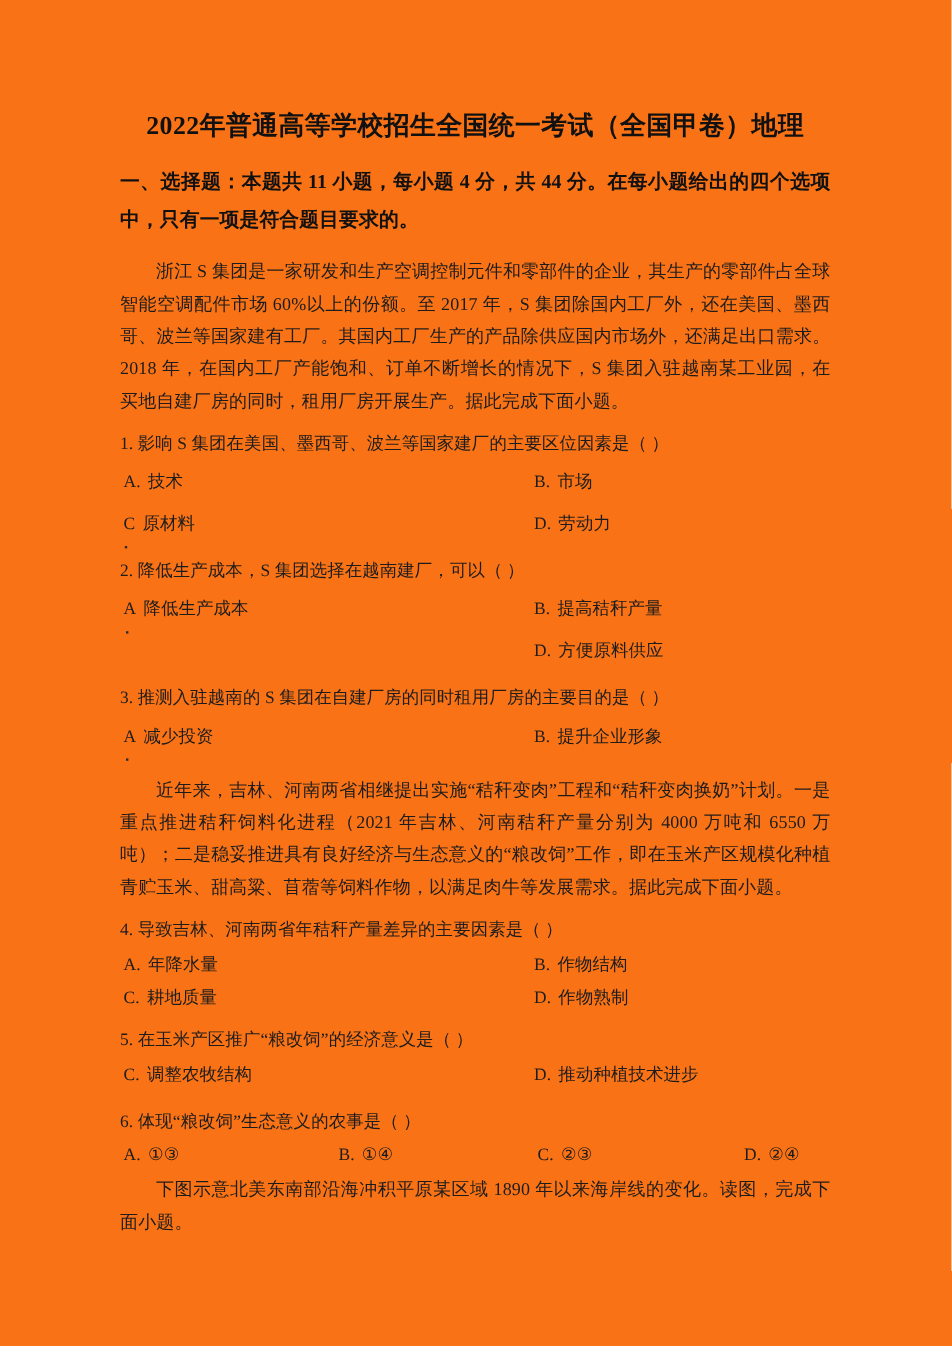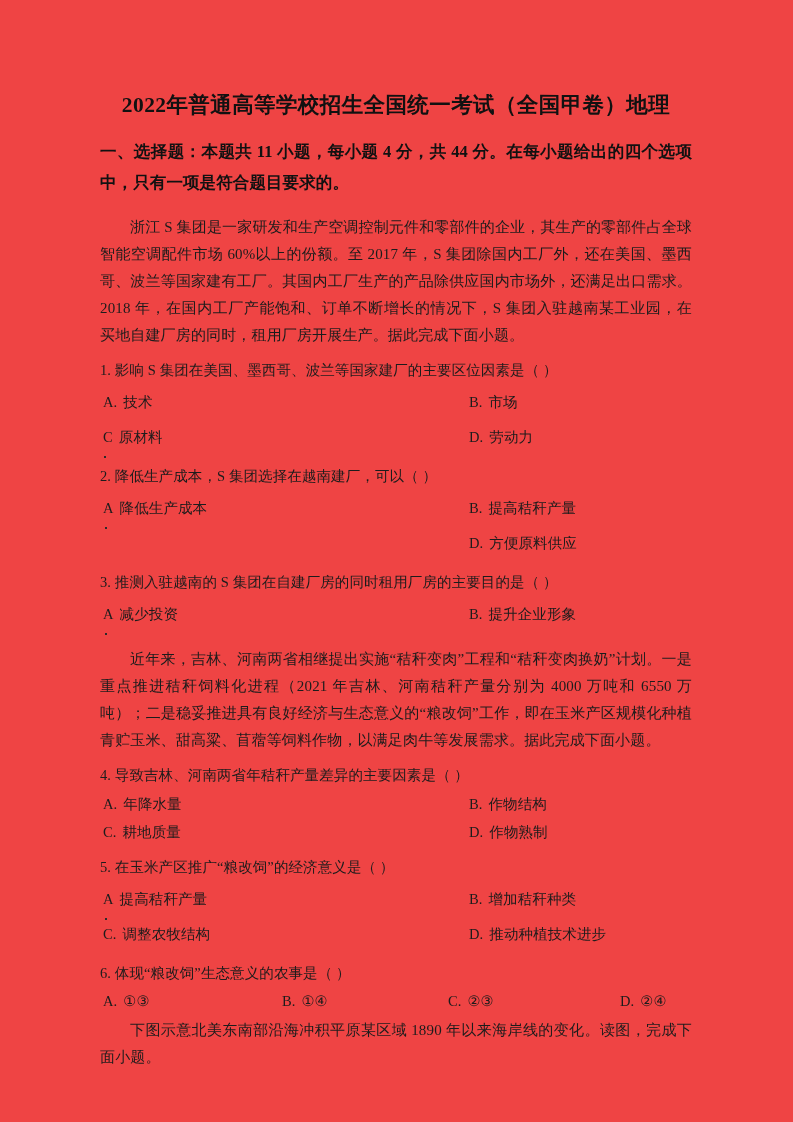--- a/index.html
+++ b/index.html
@@ -9,21 +9,21 @@
   }
   body {
     font-family: "Liberation Serif", "DejaVu Serif", serif;
     color: #1a1a1a;
   }
   .page {
     position: relative;
     width: 793px;
     height: 1122px;
     margin: 0 auto;
-    background: #ef4444;
+    background: #f97316;
     overflow: hidden;
   }
   .content {
     position: absolute;
     left: 100px;
     top: 0;
     width: 592px;
   }
 
   
@@ -82,21 +82,21 @@
     letter-spacing: 0.1px;
     color: #1c1c1c;
   }
   .opt-row.tight { height: 28px; line-height: 28px; }
   .opt-row.first { margin-top: 3px; }
   .opt {
     position: absolute;
     white-space: nowrap;
   }
   .opt.col-a { left: 3px; }
-  .opt.col-b { left: 345px; margin-left: 24px; }
+  .opt.col-b { left: 345px; }
 
   
   .opt-label { display: inline-block; }
   .opt-text  { display: inline-block; margin-left: 6px; }
 
   
   .dropdot {
     position: relative;
     display: inline-block;
     width: 0;
@@ -193,24 +193,20 @@
       </div>
       <div class="opt-row tight">
         <span class="opt col-a"><span class="opt-label">C.</span><span class="opt-text">耕地质量</span></span>
         <span class="opt col-b"><span class="opt-label">D.</span><span class="opt-text">作物熟制</span></span>
       </div>
     </div>
 
     <div class="q-block">
       <p class="q-stem"><span>5.</span>&nbsp;<span>在玉米产区推广“粮改饲”的经济意义是（    ）</span></p>
 
-      <div class="opt-row first">
-        <span class="opt col-a"><span class="opt-label">A</span><span class="dropdot"></span><span class="opt-text">提高秸秆产量</span></span>
-        <span class="opt col-b"><span class="opt-label">B.</span><span class="opt-text">增加秸秆种类</span></span>
-      </div>
       <div class="opt-row">
         <span class="opt col-a"><span class="opt-label">C.</span><span class="opt-text">调整农牧结构</span></span>
         <span class="opt col-b"><span class="opt-label">D.</span><span class="opt-text">推动种植技术进步</span></span>
       </div>
     </div>
 
     <div class="q-block">
       <p class="q-stem"><span>6.</span>&nbsp;<span>体现“粮改饲”生态意义的农事是（    ）</span></p>
 
 

